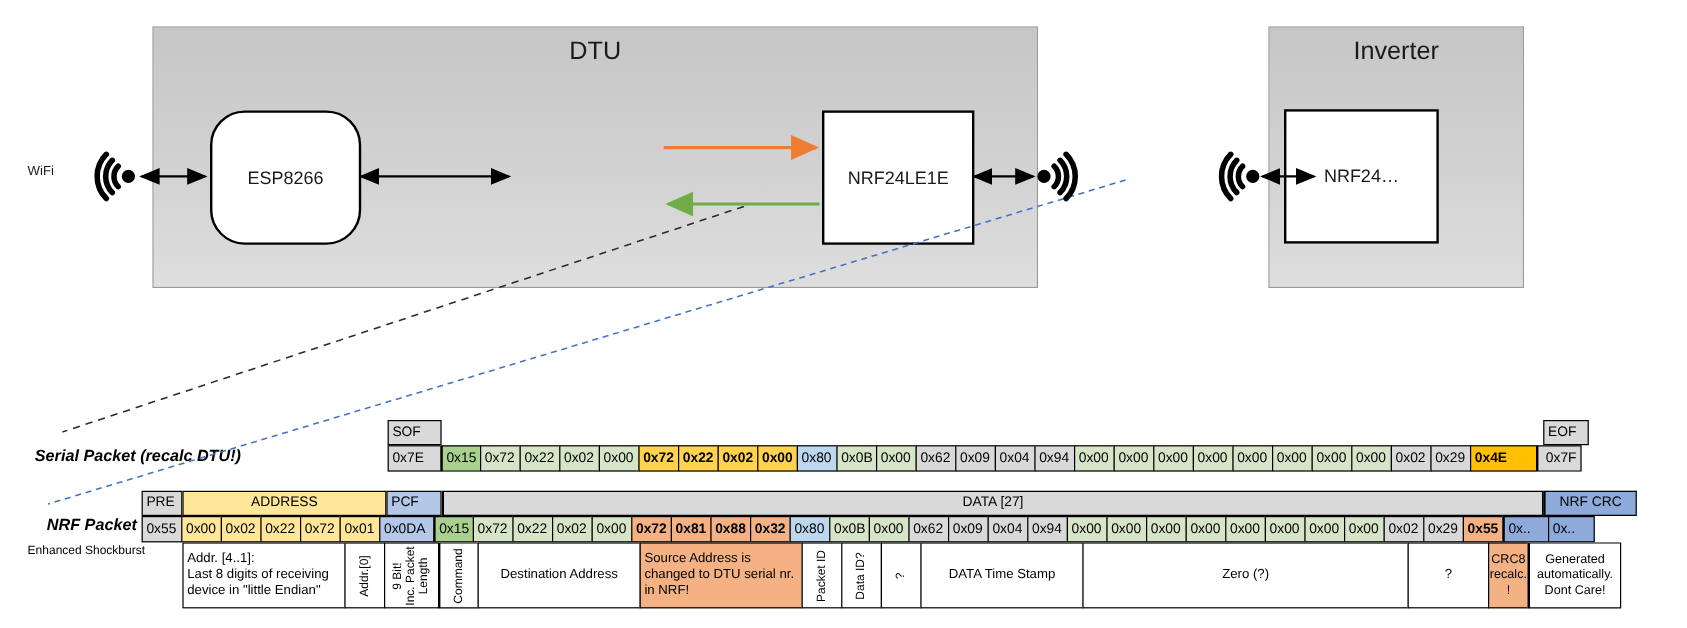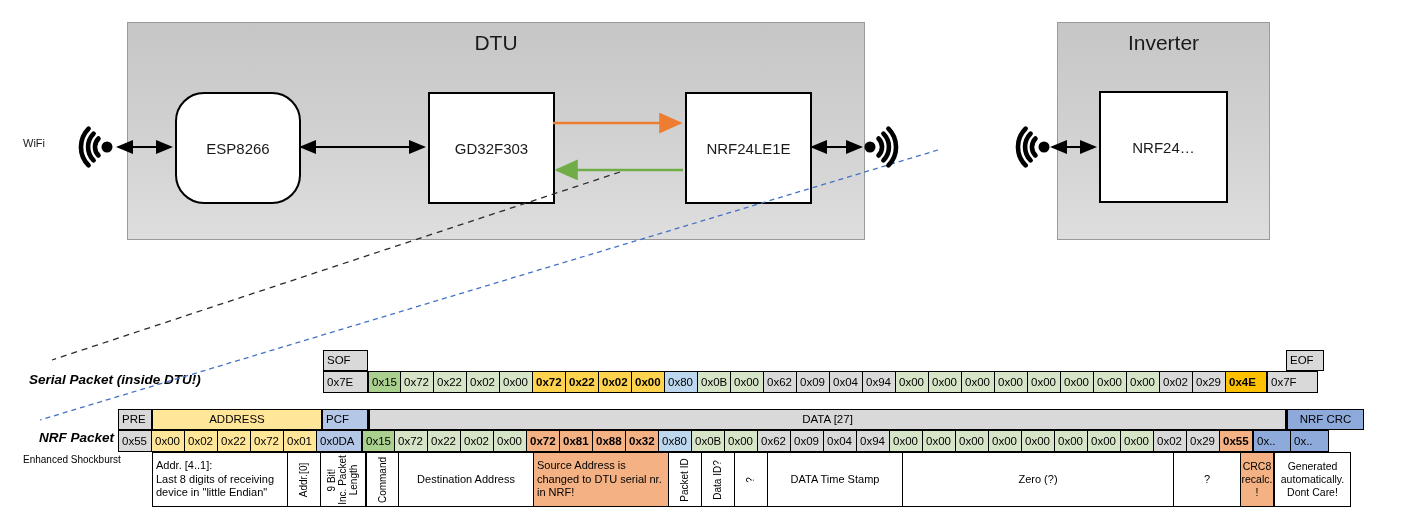--- a/index.html
+++ b/index.html
@@ -57,36 +57,33 @@
 <body>
 
 <div class="canvas">
 
   <div class="bigbox" style="left:127px;top:22px;width:736px;height:216px;">
     <div class="title">DTU</div>
   </div>
   <div class="chip" style="left:175px;top:92px;width:122px;height:108px;border-radius:29px;">
     <span>ESP8266</span>
   </div>
-  <div class="chip" style="left:428px;top:92px;width:123px;height:108px;">
-    <span>GD32F303</span>
-  </div>
   <div class="chip" style="left:685px;top:92px;width:123px;height:108px;">
     <span>NRF24LE1E</span>
   </div>
   <div class="wifi-label">WiFi</div>
 
   <div class="bigbox" style="left:1057px;top:22px;width:211px;height:216px;">
     <div class="title">Inverter</div>
   </div>
-  <div class="chip" style="left:1099px;top:91px;width:125px;height:108px;">
+  <div class="chip" style="left:1070px;top:91px;width:125px;height:108px;">
     <span>NRF24…</span>
   </div>
 
-  <div class="plabel" style="left:29px;top:372px;">Serial Packet (inside DTU!)</div>
+  <div class="plabel" style="left:29px;top:372px;">Serial Packet (recalc DTU!)</div>
   <div class="hcell" style="left:323px;top:350px;width:45px;">SOF</div>
   <div class="hcell" style="left:1286px;top:350px;width:38px;">EOF</div>
   <div class="row" style="left:323px;top:371px;">
     <div class="cell c-gray" style="width:45px;">0x7E</div>
     <span id="serial-bytes" style="display:flex;">
         <div class="cell c-gdark tl" style="width: 34px;">0x15</div>
         <div class="cell c-glight" style="width: 34px;">0x72</div>
         <div class="cell c-glight" style="width: 34px;">0x22</div>
         <div class="cell c-glight" style="width: 34px;">0x02</div>
         <div class="cell c-glight" style="width: 34px;">0x00</div>
@@ -104,23 +101,23 @@
         <div class="cell c-glight" style="width: 34px;">0x00</div>
         <div class="cell c-glight" style="width: 34px;">0x00</div>
         <div class="cell c-glight" style="width: 34px;">0x00</div>
         <div class="cell c-glight" style="width: 34px;">0x00</div>
         <div class="cell c-glight" style="width: 34px;">0x00</div>
         <div class="cell c-glight" style="width: 34px;">0x00</div>
         <div class="cell c-glight" style="width: 34px;">0x00</div>
         <div class="cell c-glight" style="width: 34px;">0x00</div>
         <div class="cell c-gray" style="width: 34px;">0x02</div>
         <div class="cell c-gray" style="width: 34px;">0x29</div>
-        <div class="cell c-orange bold" style="width: 42px;">0x4E</div>
-      </span>
-    <div class="cell c-gray tl" style="width:52px;">0x7F</div>
+        <div class="cell c-orange bold" style="width: 56px;">0x4E</div>
+      </span>
+    <div class="cell c-gray tl" style="width:38px;text-align:center;">0x7F</div>
   </div>
 
   <div class="plabel" style="left:23px;top:430px;margin-left:16px;">NRF Packet</div>
   <div class="plabel2" style="left:23px;top:454px;">Enhanced Shockburst</div>
 
   <div class="hcell" style="left:118px;top:409px;width:34px;">PRE</div>
   <div class="hcell center c-yellow" style="left:152px;top:409px;width:170px;">ADDRESS</div>
   <div class="hcell c-pcf" style="left:322px;top:409px;width:46px;">PCF</div>
   <div class="hcell center tl" style="left:368px;top:409px;width:918px;">DATA [27]</div>
   <div class="hcell center c-crc tl" style="left:1286px;top:409px;width:78px;">NRF CRC</div>

